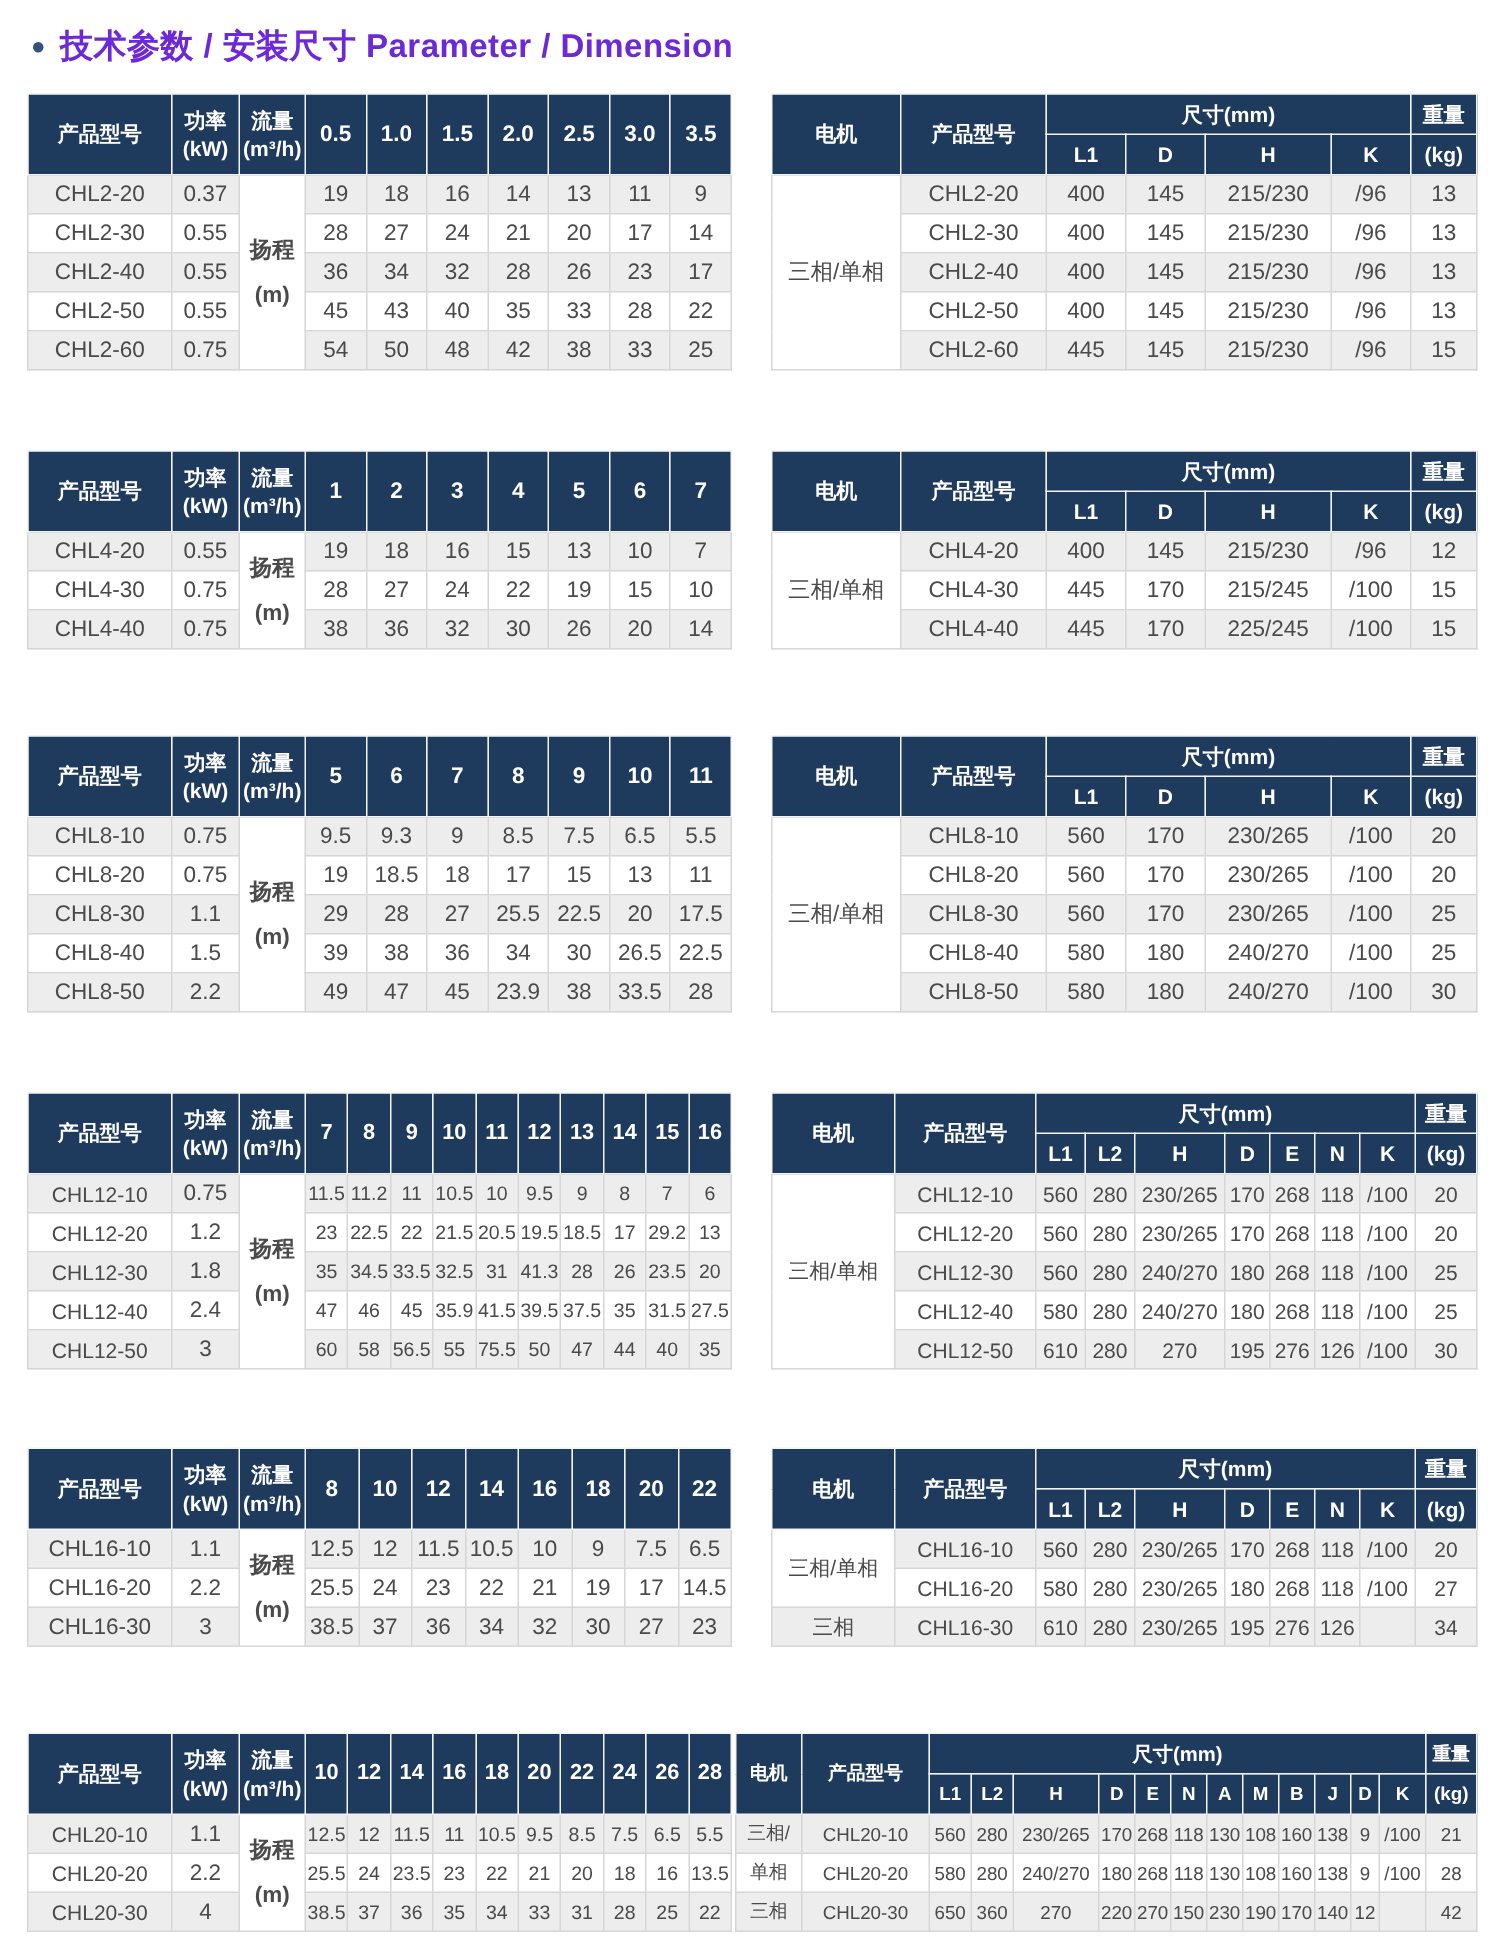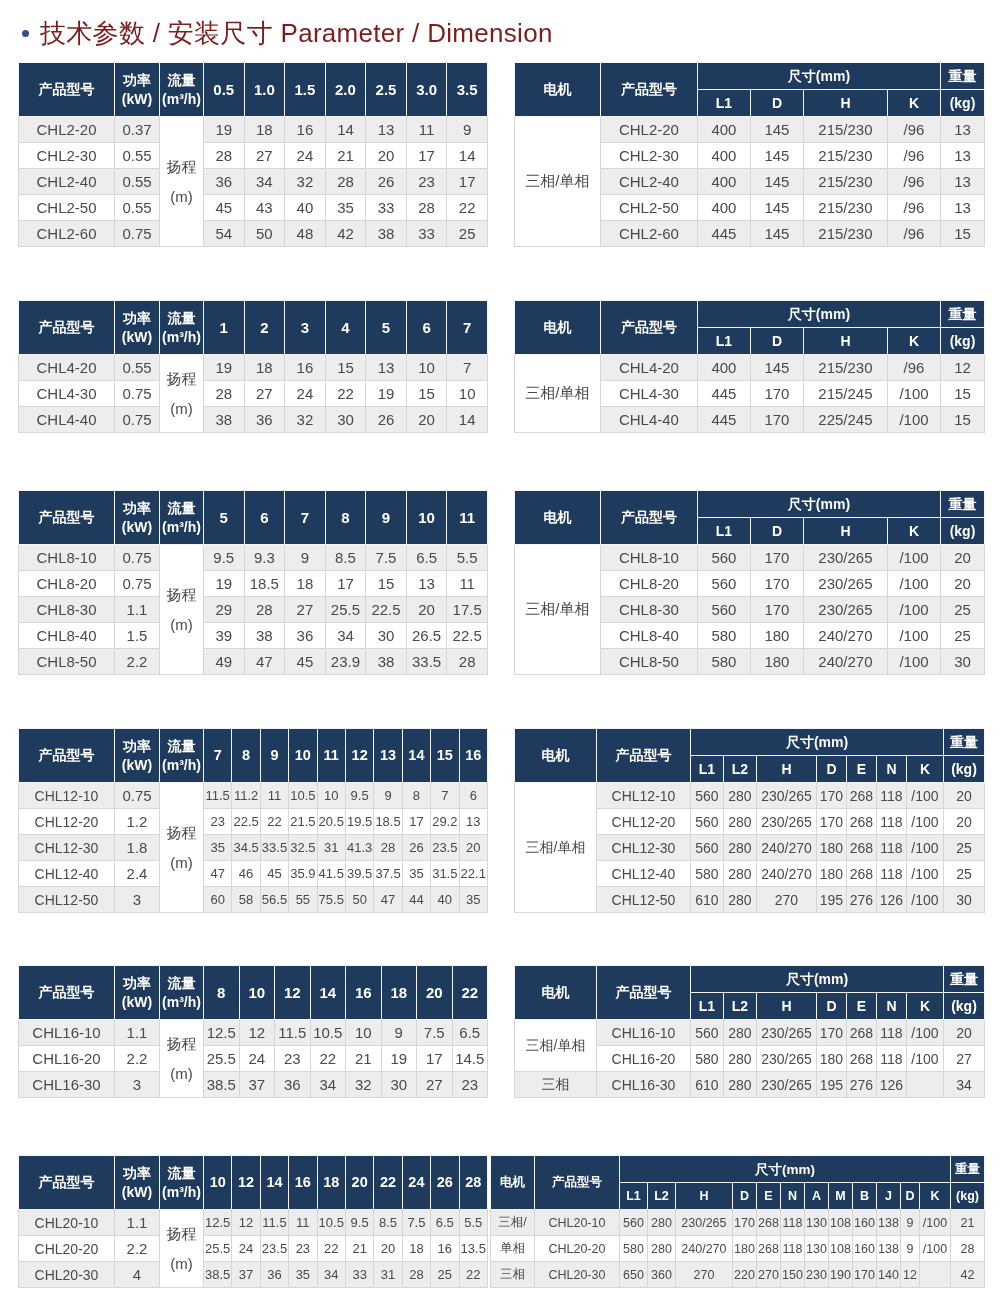--- a/index.html
+++ b/index.html
@@ -3,37 +3,37 @@
 <meta charset="utf-8">
 <style>
   html,body{margin:0;padding:0;}
   body{
     width:1000px;height:1293px;background:#ffffff;position:relative;
     font-family:"Liberation Sans","DejaVu Sans",sans-serif;
     -webkit-font-smoothing:antialiased;
   }
   .title-row{position:absolute;left:22px;top:16px;display:flex;align-items:center;}
   .bullet{width:7px;height:7px;border-radius:50%;background:#33537a;margin-right:11px;flex:0 0 auto;}
-  .title{font-size:26px;font-weight:normal;color:#7f1d1d;margin:0;letter-spacing:.3px;}
+  .title{font-size:22px;font-weight:bold;color:#6d28d9;margin:0;letter-spacing:.3px;}
 
   .pair{position:absolute;left:18px;width:967px;display:flex;justify-content:space-between;align-items:flex-start;}
 
   table{border-collapse:collapse;table-layout:fixed;width:470px;border:1px solid #d8d8d8;}
   th{
     background:#1e3a5c;color:#ffffff;font-weight:bold;text-align:center;vertical-align:middle;
     border:1px solid #f2f4f7;padding:0;white-space:pre-line;line-height:19px;font-size:14px;
   }
   td{
     border:1px solid #d6d6d6;text-align:center;vertical-align:middle;color:#4a4a4a;
     padding:0;height:25px;font-size:15px;white-space:pre-line;
   }
   tbody tr:nth-child(odd) td{background:#ededed;}
   tbody tr:nth-child(even) td{background:#ffffff;}
   td.merged{background:#ffffff !important;}
-  td.headcell{line-height:30px;font-size:15px;}
+  td.headcell{line-height:30px;font-size:15px;font-weight:bold;}
 
   
   .perf thead tr{height:54px;}
   .perf th.flowval{font-size:15px;}
   .perf.cols10 th.flowval{font-size:14.5px;}
   .perf.cols10 td.val{font-size:13px;}
   .perf.cols10 td.model{font-size:14px;}
 
   
   .dim thead tr{height:27px;}
@@ -579,21 +579,21 @@
           <td class="power">2.4</td>
           <td class="val">47</td>
           <td class="val">46</td>
           <td class="val">45</td>
           <td class="val">35.9</td>
           <td class="val">41.5</td>
           <td class="val">39.5</td>
           <td class="val">37.5</td>
           <td class="val">35</td>
           <td class="val">31.5</td>
-          <td class="val">22.1</td>
+          <td class="val">27.5</td>
         </tr>
         <tr>
           <td class="model">CHL12-50</td>
           <td class="power">3</td>
           <td class="val">60</td>
           <td class="val">58</td>
           <td class="val">56.5</td>
           <td class="val">55</td>
           <td class="val">75.5</td>
           <td class="val">50</td>

